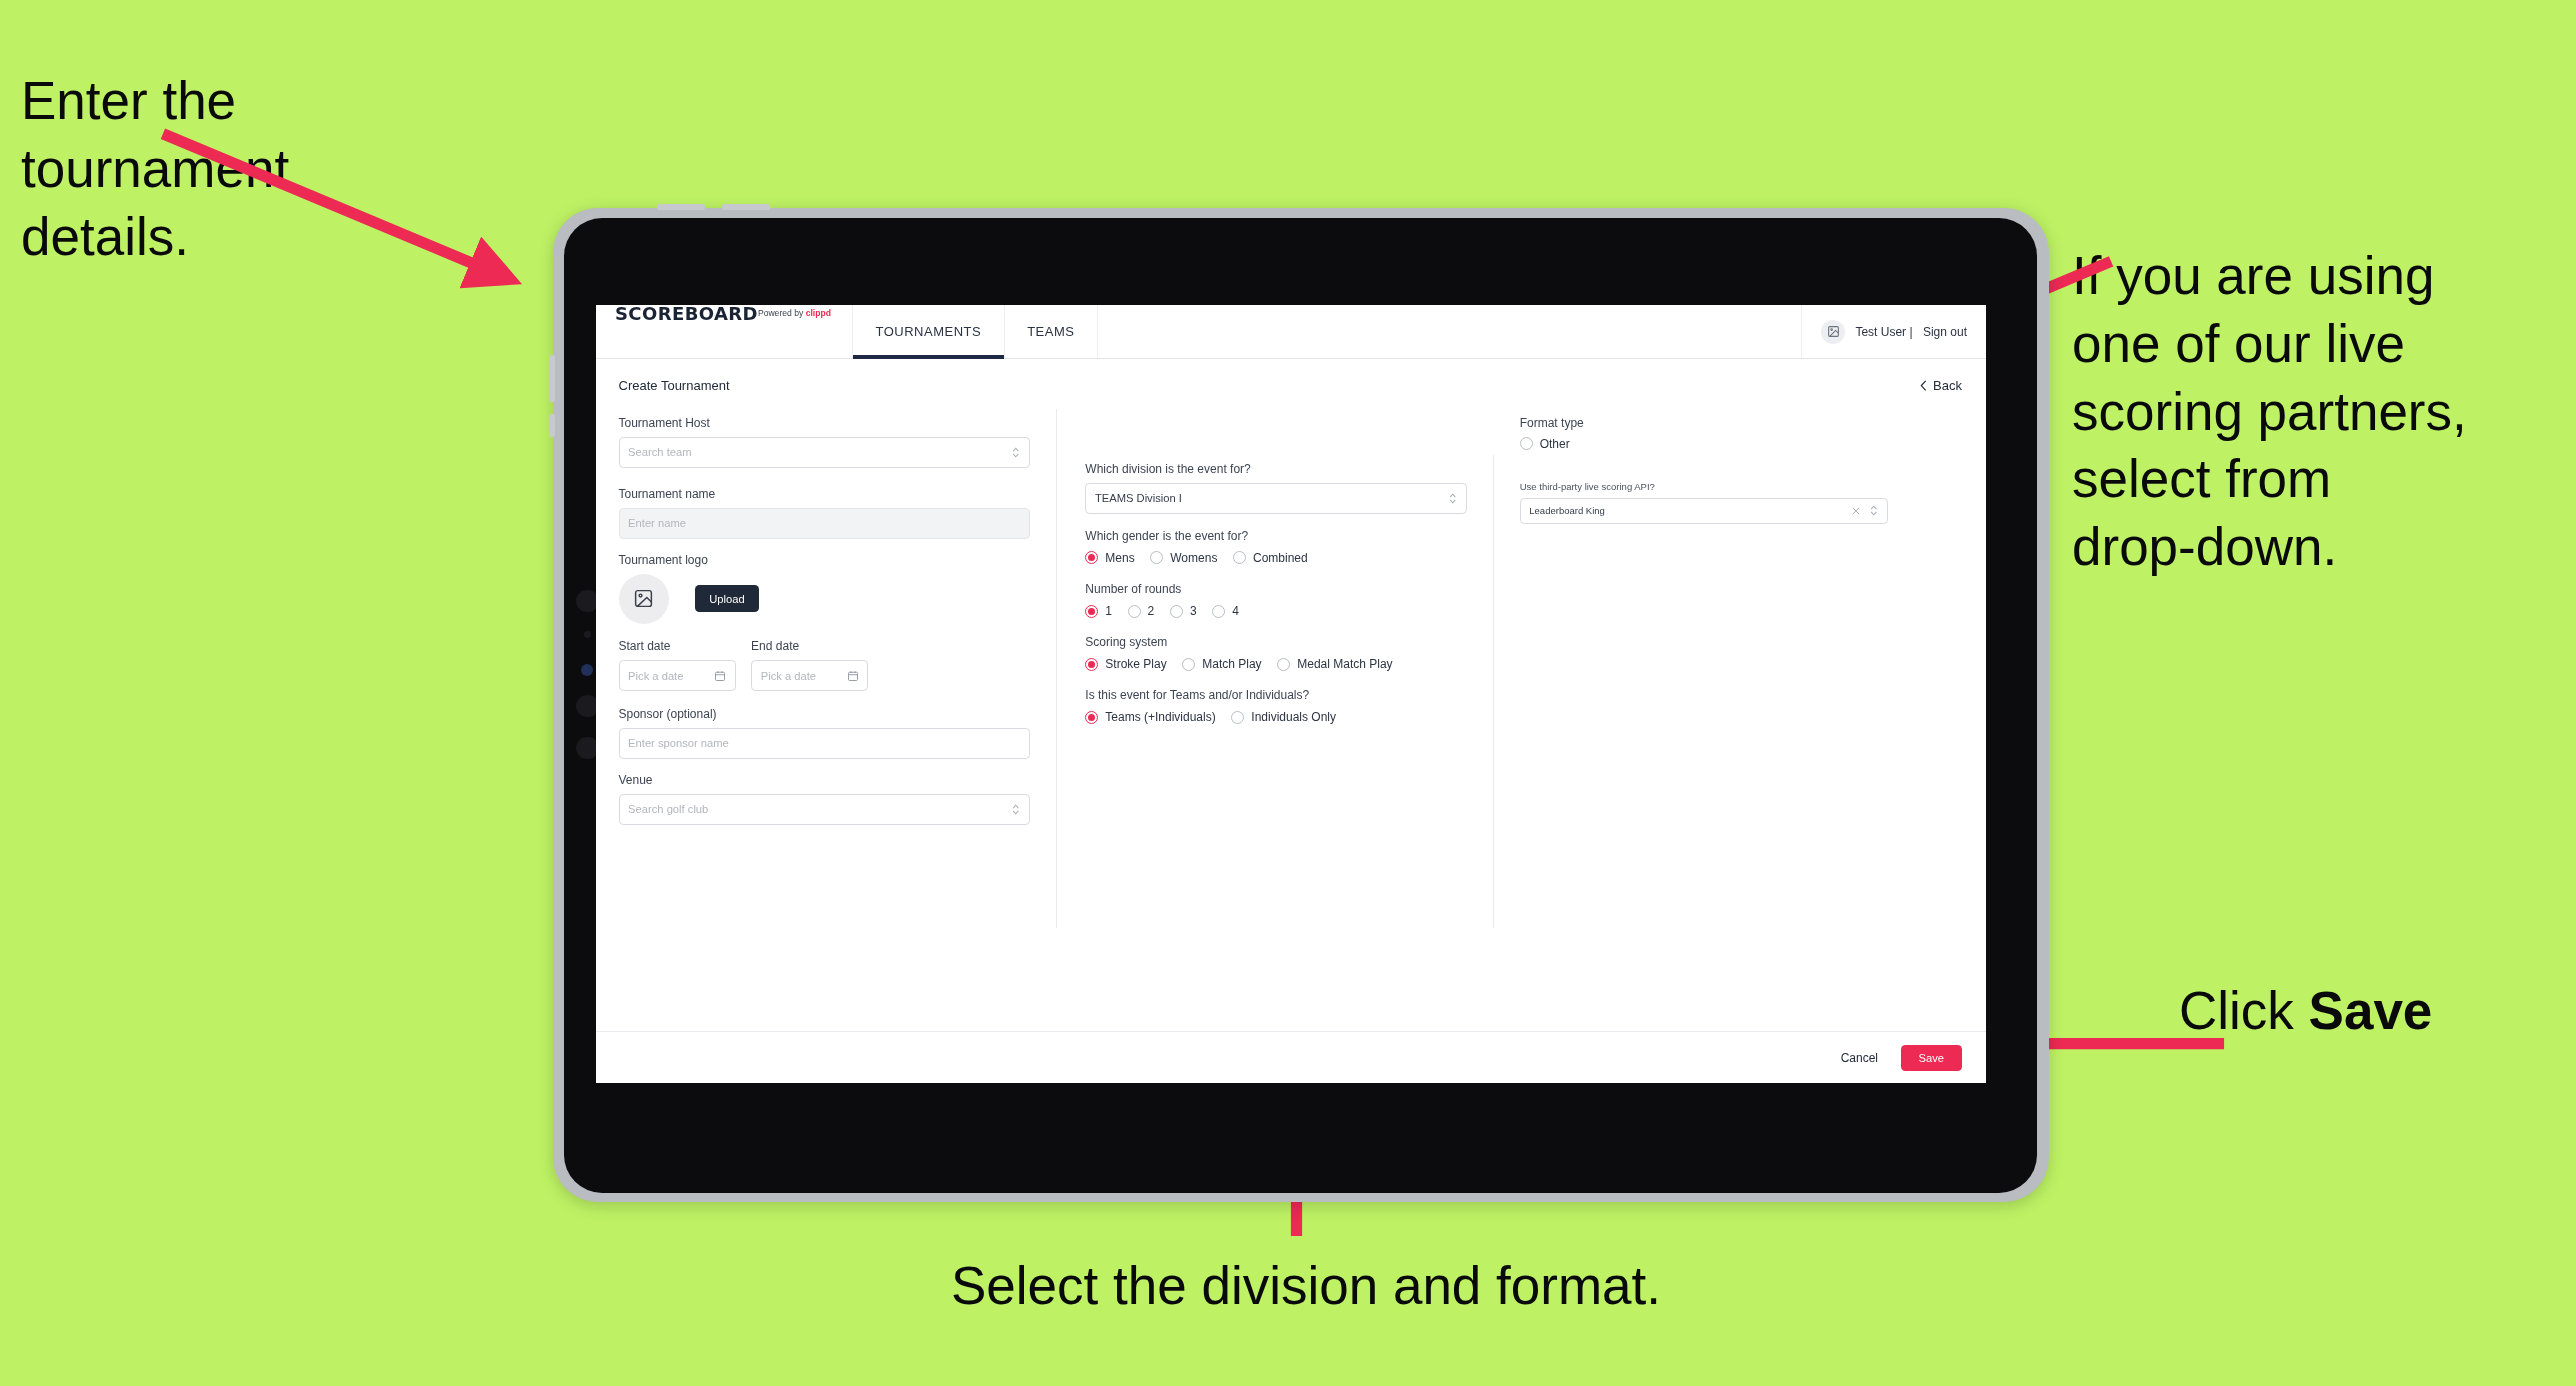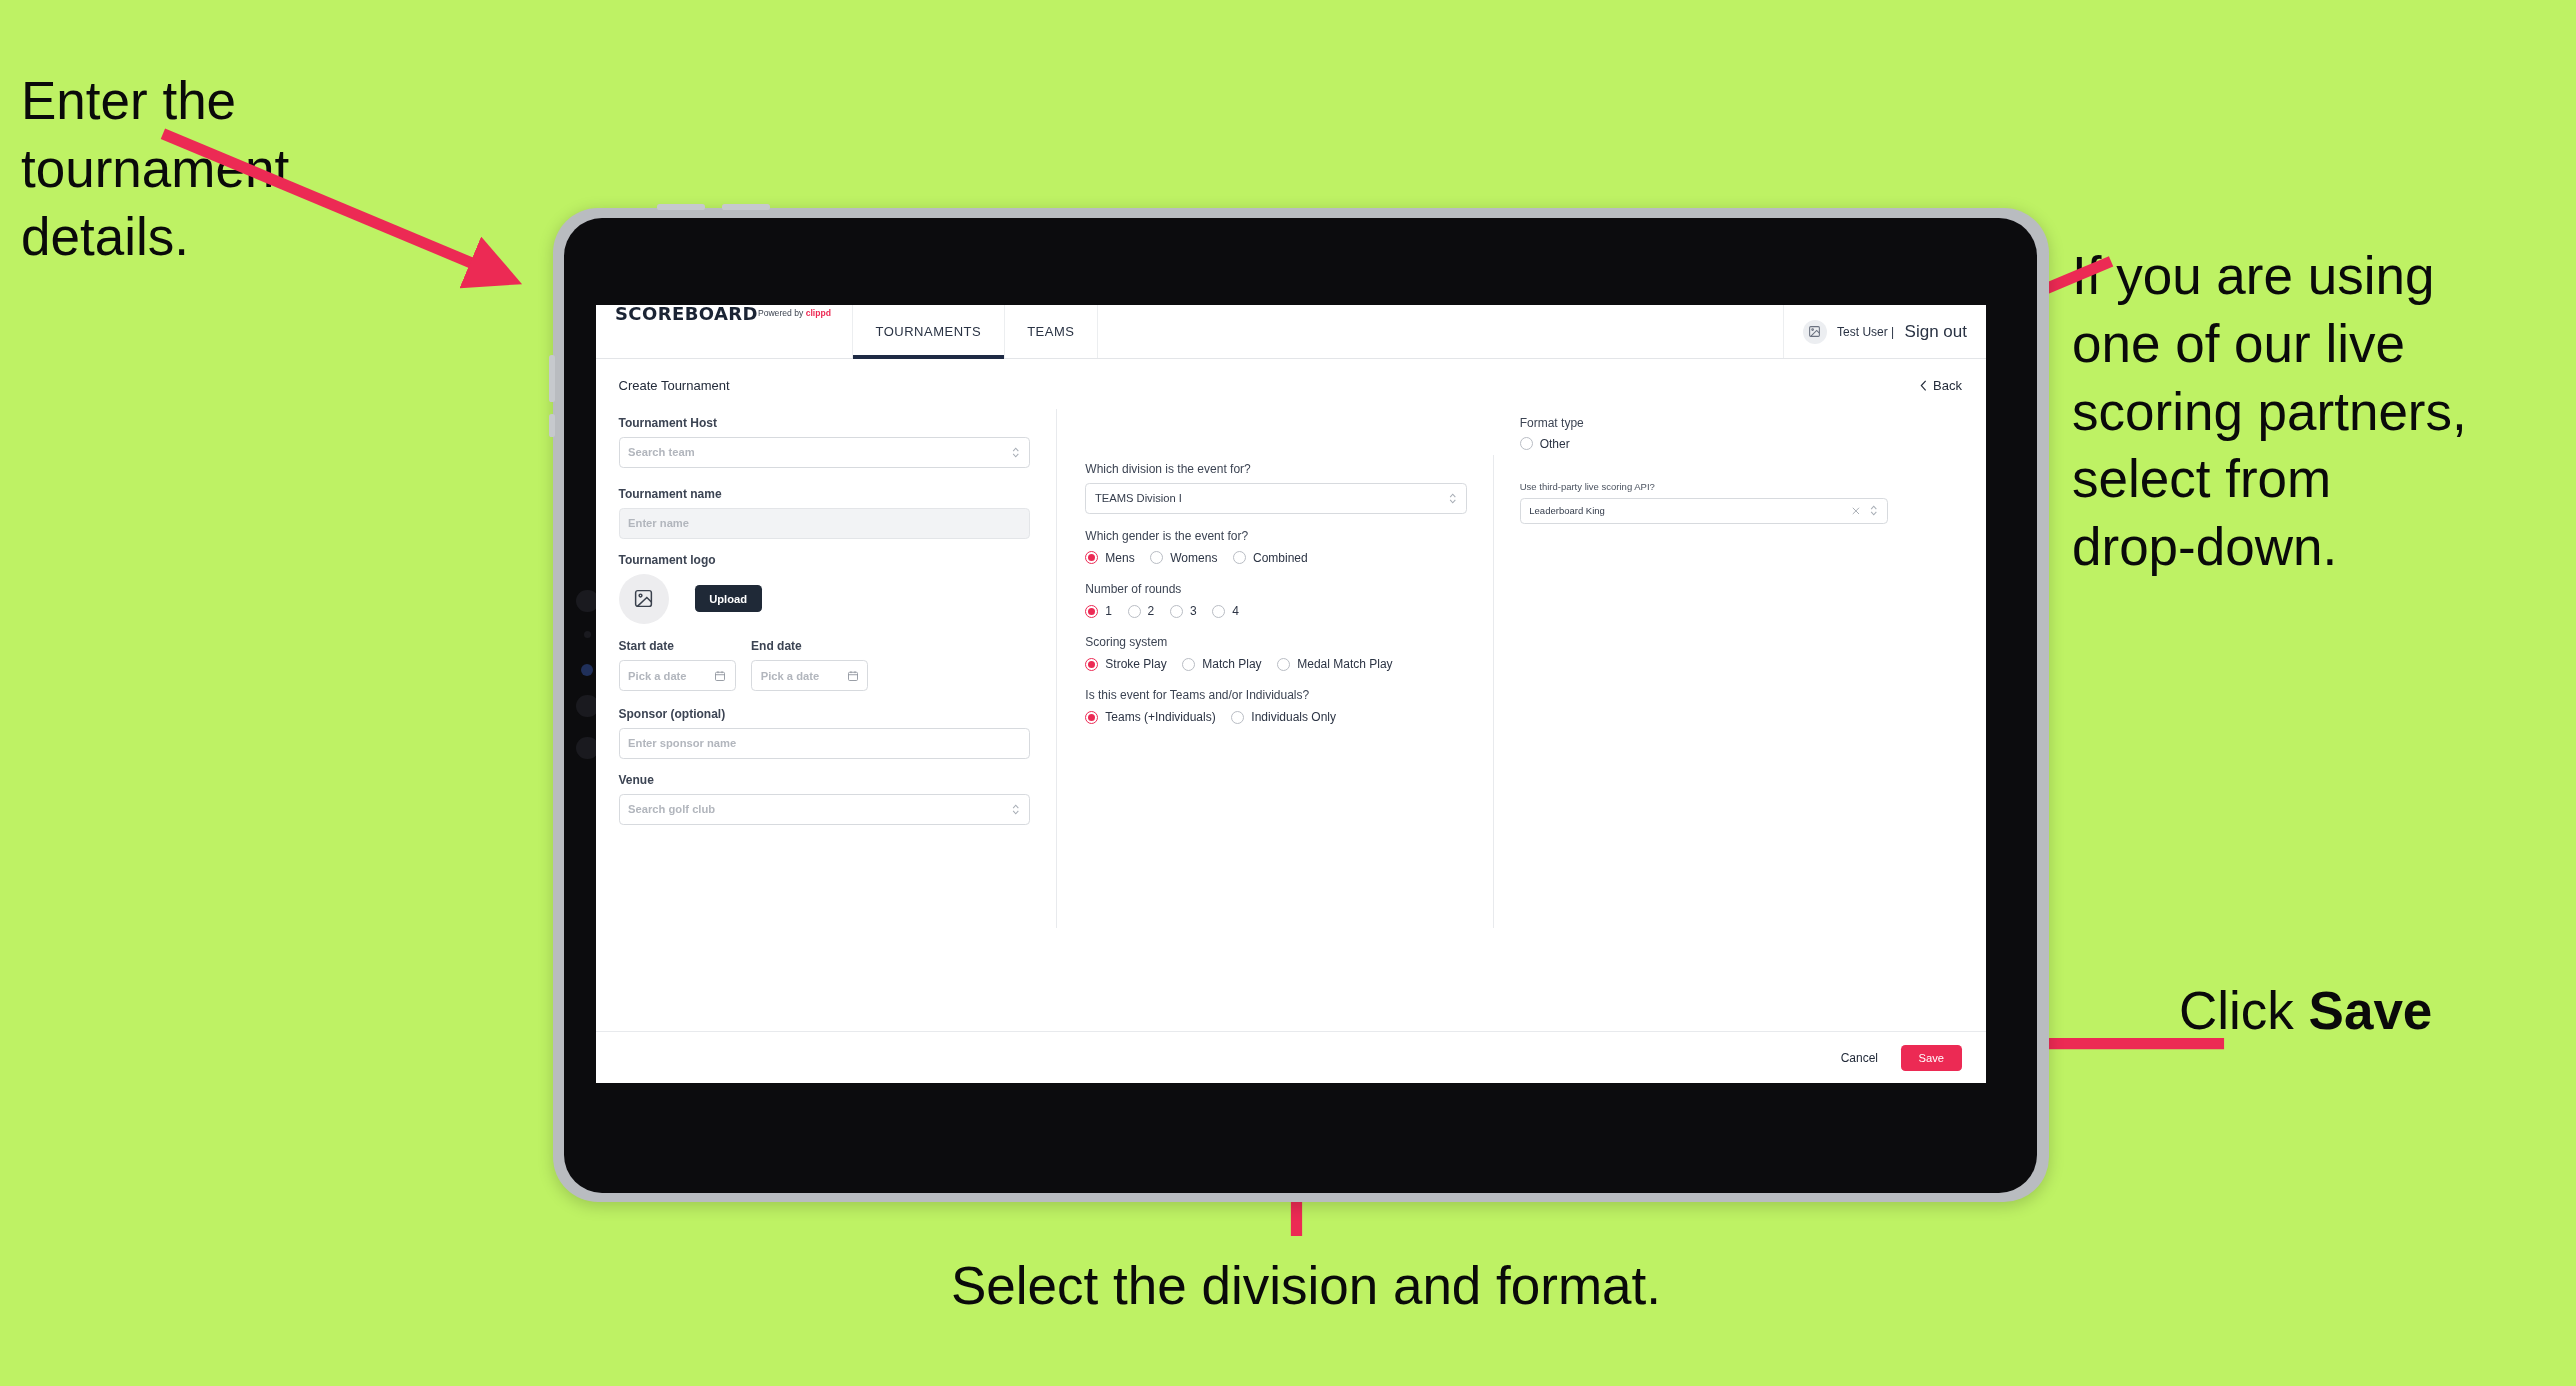--- a/index.html
+++ b/index.html
@@ -84,34 +84,34 @@
     content: ""; position: absolute; left: 0; right: 0; bottom: -0.9px;
     height: 3.5px; background: #1e2a44;
   }
   #nav-spacer { flex: 1; border-right: 0.9px solid #eceef0; }
   #nav-user { display: flex; align-items: center; gap: 10.4px; padding: 0 19px; }
   #avatar {
     width: 24px; height: 24px; border-radius: 50%; background: #eceef1;
     display: flex; align-items: center; justify-content: center; color: #6b7280;
   }
   #user-name { font-size: 12px; color: #2a3344; text-align: center; }
-  #sign-out { font-size: 17px; color: #2a3344; cursor: pointer; }
+  #sign-out { font-size: 12px; color: #2a3344; cursor: pointer; }
 
   
   #page-head {
     display: flex; align-items: center; justify-content: space-between;
     padding: 19px 24px 15.6px 22.5px;
   }
   #page-title { font-size: 13px; color: #232b3a; font-weight: 400; }
   #back-link { font-size: 13px; color: #232b3a; display: flex; align-items: center; gap: 6px; cursor: pointer; }
 
   
   #cols { display: flex; height: 519px; }
   .col { padding: 7px 26px 0 22.5px; }
-  #col1 { width: 476px; border-right: 0.9px solid #e8eaed; font-weight: bold; }
+  #col1 { width: 476px; border-right: 0.9px solid #e8eaed; }
   #col2 { width: 450px; border-right: 0.9px solid #e8eaed; padding-left: 28px; margin-top: 46px; }
   #col3 { width: 508px; padding-left: 26px; }
 
   .fld-label { font-size: 12px; color: #3c4453; margin: 0 0 7px 0; }
   .fld-gap { height: 19px; }
 
   .inp {
     width: 100%; height: 31px; border: 0.9px solid #d7dade; border-radius: 4.3px;
     background: #fff; display: flex; align-items: center; padding: 0 8.6px;
     font-size: 11.2px; color: #b2b6bd; position: relative;

